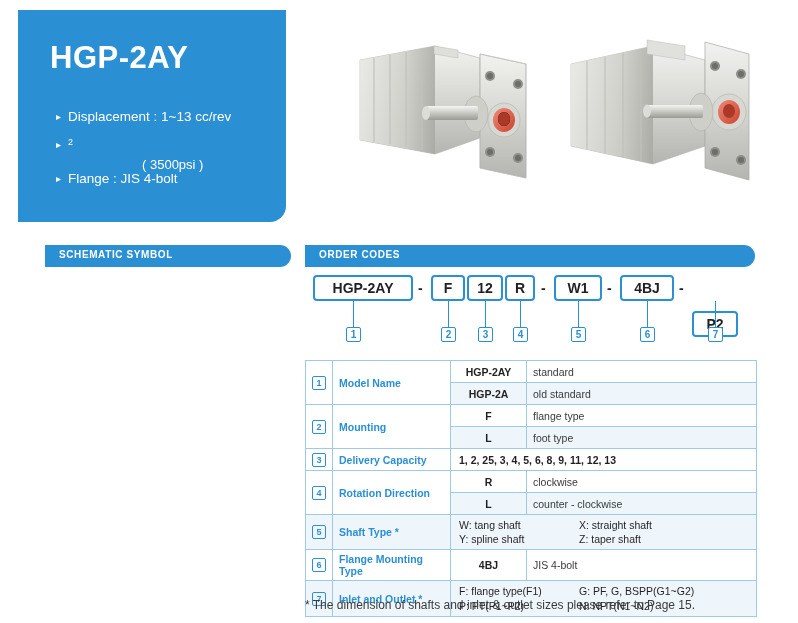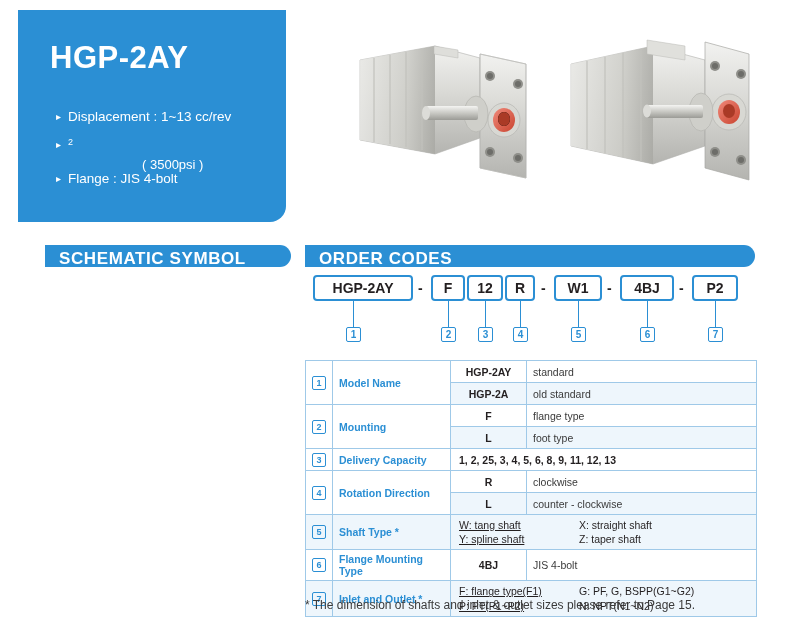--- a/index.html
+++ b/index.html
@@ -49,21 +49,21 @@
     width: 460px; height: 195px;
   }
   .pump { position: absolute; }
   .pump-a { left: 10px; top: 10px; }
   .pump-b { left: 215px; top: 2px; }
 
   
   .bar {
     position: absolute; height: 22px;
     background: #2b8fd4;
-    color: #fff; font-size: 17px; font-weight: bold;
+    color: #fff; font-size: 10px; font-weight: bold;
     letter-spacing: .6px;
     padding: 4px 0 0 14px;
     border-radius: 0 11px 11px 0;
   }
   .bar-schematic { left: 45px; top: 245px; width: 246px; }
   .bar-order { left: 305px; top: 245px; width: 450px; }
 
   
   .schematic { position: absolute; left: 110px; top: 268px; width: 140px; height: 100px; }
   .schem-label { position: absolute; font-size: 10px; color: #231f20; }
@@ -113,21 +113,21 @@
     color: #2b8fd4; font-size: 9px; font-weight: bold;
   }
   .c-name {
     width: 118px; color: #2b8fd4; font-weight: bold; font-size: 10.5px;
   }
   .c-code {
     width: 76px; text-align: center; font-weight: bold; font-size: 10.5px; color: #231f20;
   }
   .c-desc { color: #3a3a3a; }
   .two-col { display: flex; }
-  .two-col > div:first-child { width: 120px; text-decoration: underline; }
+  .two-col > div:first-child { width: 120px; }
   .lines { line-height: 1.35; }
   .shade { background: #eef6fc; }
   .plain { background: #ffffff; }
 
   .footnote {
     position: absolute; left: 305px; top: 598px;
     font-size: 12px; color: #3a3a3a;
   }
 </style>
 </head>
@@ -257,21 +257,21 @@
 
     <div class="code-box" style="left:200px; width:30px;">R</div>
     <div class="dash" style="left:236px;">-</div>
 
     <div class="code-box" style="left:249px; width:48px;text-align:center;">W1</div>
     <div class="dash" style="left:302px;">-</div>
 
     <div class="code-box" style="left:315px; width:54px;">4BJ</div>
     <div class="dash" style="left:374px;">-</div>
 
-    <div class="code-box" style="left:387px; width:46px;">P2</div>
+    <div class="code-box" style="left:387px; width:46px;margin-top:36px;">P2</div>
 
     <div class="tick" style="left:48px;  top:26px; height:26px;"></div>
     <div class="tick" style="left:143px; top:26px; height:26px;"></div>
     <div class="tick" style="left:180px; top:26px; height:26px;"></div>
     <div class="tick" style="left:215px; top:26px; height:26px;"></div>
     <div class="tick" style="left:273px; top:26px; height:26px;"></div>
     <div class="tick" style="left:342px; top:26px; height:26px;"></div>
     <div class="tick" style="left:410px; top:26px; height:26px;"></div>
 
     <div class="num-badge" style="left:41px;  top:52px;">1</div>

